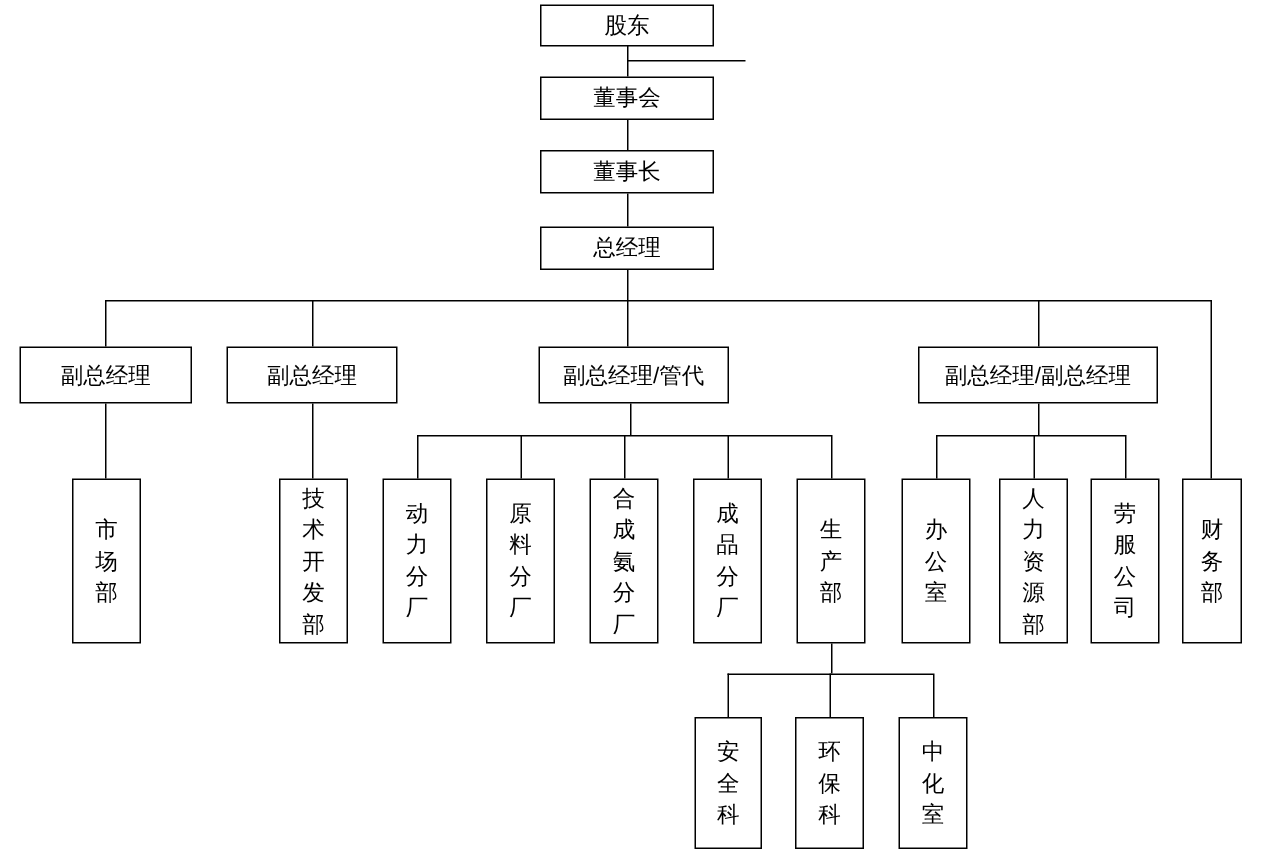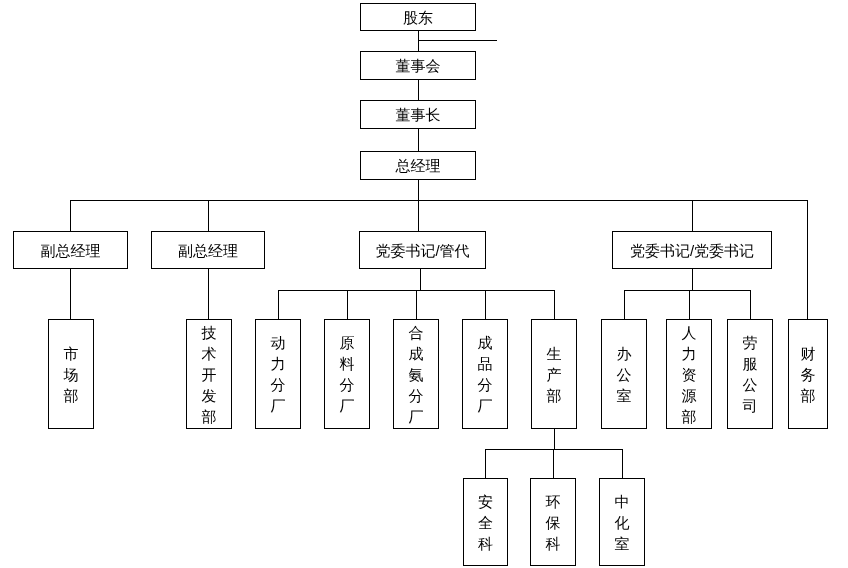--- a/index.html
+++ b/index.html
@@ -46,24 +46,24 @@
       <span>董事长</span>
     </div>
 
   <div class="node" style="left:13px;  top:231px; width:115px; height:38px;">
       <span>副总经理</span>
     </div>
   <div class="node" style="left:151px; top:231px; width:114px; height:38px;">
       <span>副总经理</span>
     </div>
   <div class="node" style="left:359px; top:231px; width:127px; height:38px;">
-      <span>党委书记/管代</span>
+      <span>副总经理/管代</span>
     </div>
   <div class="node" style="left:612px; top:231px; width:160px; height:38px;">
-      <span>党委书记/党委书记</span>
+      <span>副总经理/副总经理</span>
     </div>
 
   <div class="node" style="left:48px;  top:319px; width:46px; height:110px;">
       <span class="vtext">市
 场
 部</span>
     </div>
   <div class="node" style="left:186px; top:319px; width:46px; height:110px;">
       <span class="vtext">技
 术

